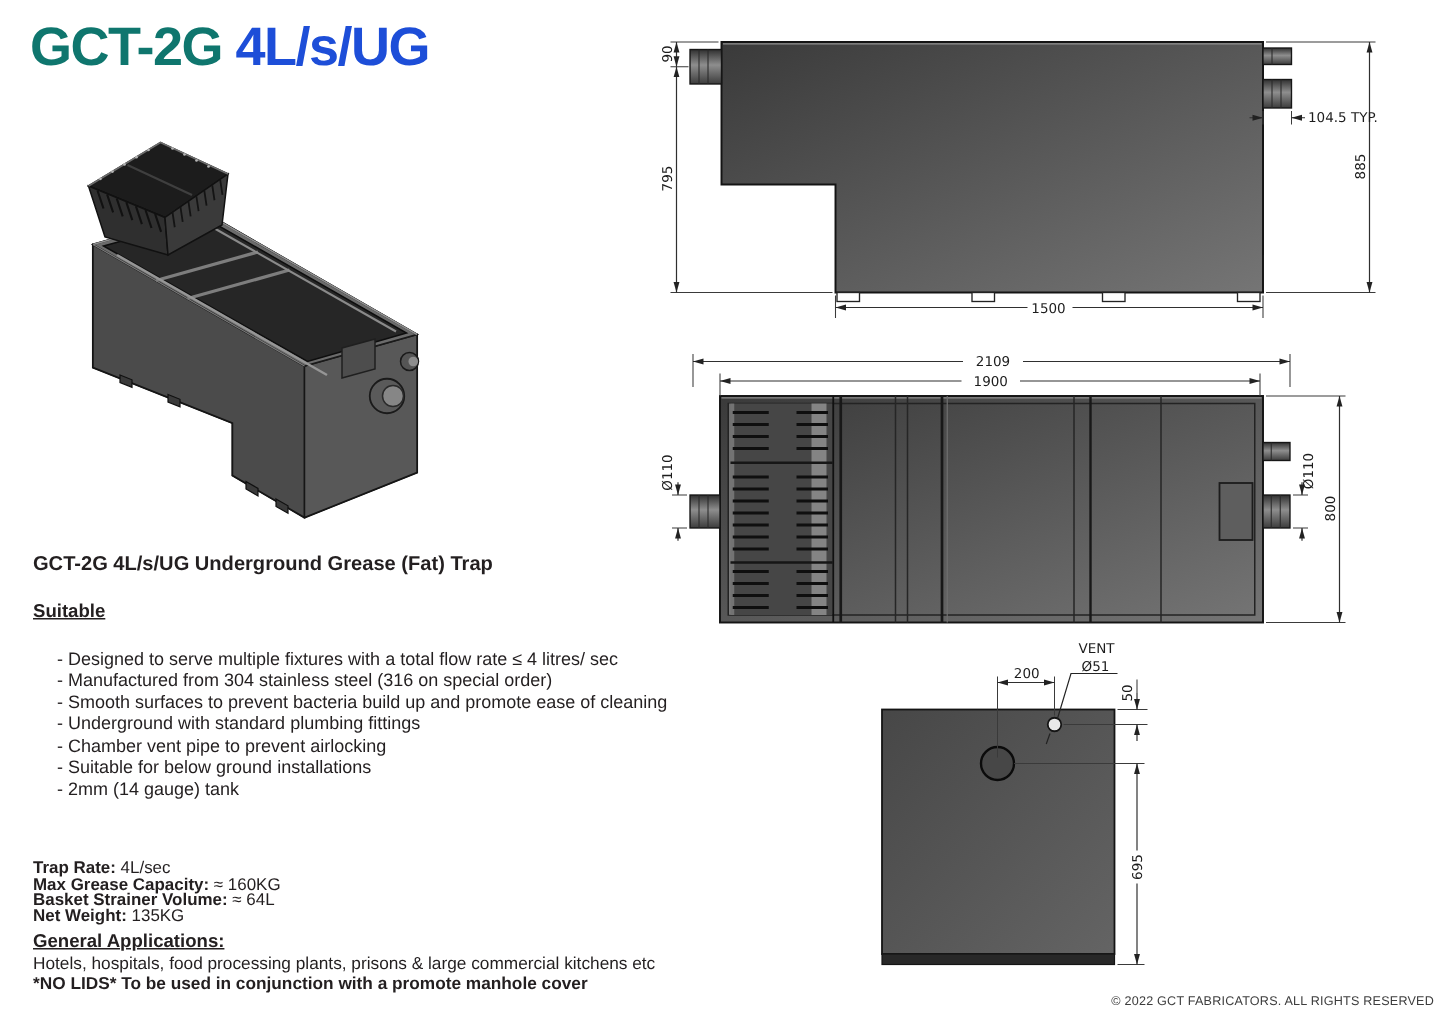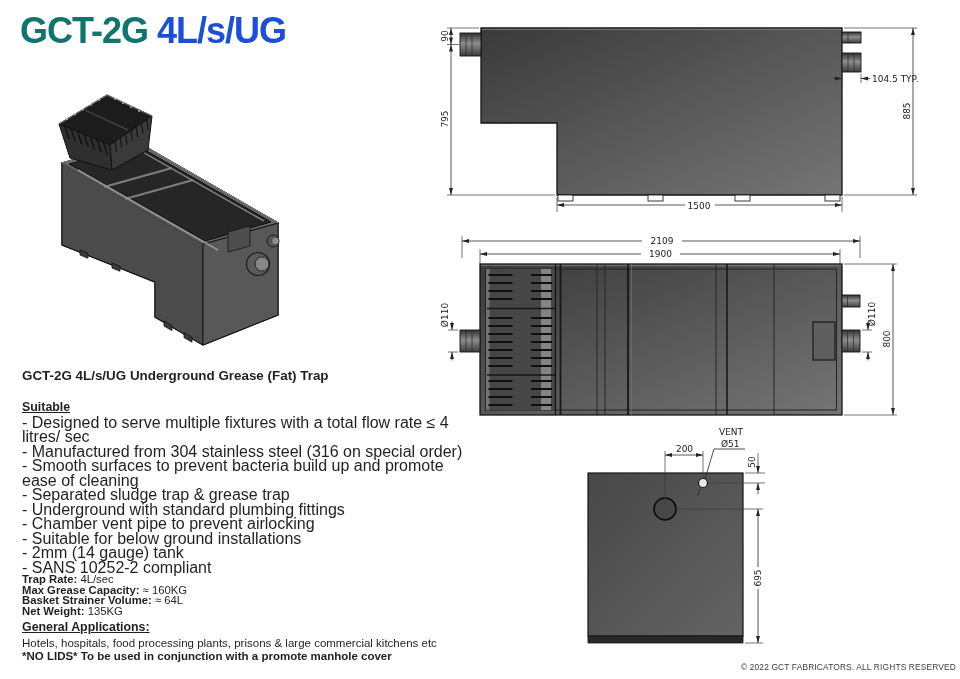--- a/index.html
+++ b/index.html
@@ -9,21 +9,21 @@
   }
   .page{position:absolute;inset:0;}
   
   .title{position:absolute;left:20px;top:10px;font-size:36px;font-weight:700;letter-spacing:-1px;white-space:nowrap;}
   .title .model{color:#0f766e;}
   .title .variant{color:#1d4ed8;margin-left:9px;}
   
   .tb{position:absolute;left:22px;width:460px;}
   .prod-heading{top:368px;font-size:13.4px;font-weight:700;}
   .features-heading{top:400px;font-size:12.4px;font-weight:700;text-decoration:underline;}
-  .features-list{top:416px;font-size:16px;line-height:14.45px;list-style:none;margin:0;padding:0;}
+  .features-list{top:416px;font-size:12px;line-height:14.45px;list-style:none;margin:16px;padding:0;}
   .specs{top:574px;font-size:11.3px;line-height:10.7px;}
   .specs b{font-weight:700;}
   .apps{top:621px;font-size:11.5px;line-height:13.6px;}
   .apps-heading{font-weight:700;font-size:12.4px;text-decoration:underline;margin-bottom:2px;}
   .apps-note{font-weight:700;}
   .copyright{position:absolute;right:4px;top:662px;font-size:8.4px;color:#3d3d3d;letter-spacing:.15px;}
   
   svg{position:absolute;display:block;}
   #iso-svg{left:40px;top:70px;}
   #side-svg{left:435px;top:6px;}
@@ -229,26 +229,24 @@
       <text class="cad-text" transform="rotate(-90 203 160)" x="203" y="163" text-anchor="middle">695</text>
     </g>
   </svg>
 
   <div class="tb prod-heading">GCT-2G 4L/s/UG Underground Grease (Fat) Trap</div>
   <div class="tb features-heading">Suitable</div>
   <ul class="tb features-list">
     <li>- Designed to serve multiple fixtures with a total flow rate ≤ 4 litres/ sec</li>
     <li>- Manufactured from 304 stainless steel (316 on special order)</li>
     <li>- Smooth surfaces to prevent bacteria build up and promote ease of cleaning</li>
-    <li>- Separated sludge trap &amp; grease trap</li>
     <li>- Underground with standard plumbing fittings</li>
     <li>- Chamber vent pipe to prevent airlocking</li>
     <li>- Suitable for below ground installations</li>
     <li>- 2mm (14 gauge) tank</li>
-    <li>- SANS 10252-2 compliant</li>
   </ul>
   <div class="tb specs">
     <div><b>Trap Rate:</b><span> 4L/sec</span></div>
     <div><b>Max Grease Capacity:</b><span> ≈ 160KG</span></div>
     <div><b>Basket Strainer Volume:</b><span> ≈ 64L</span></div>
     <div><b>Net Weight:</b><span> 135KG</span></div>
   </div>
   <div class="tb apps">
     <div class="apps-heading">General Applications:</div>
     <div>Hotels, hospitals, food processing plants, prisons &amp; large commercial kitchens etc</div>

